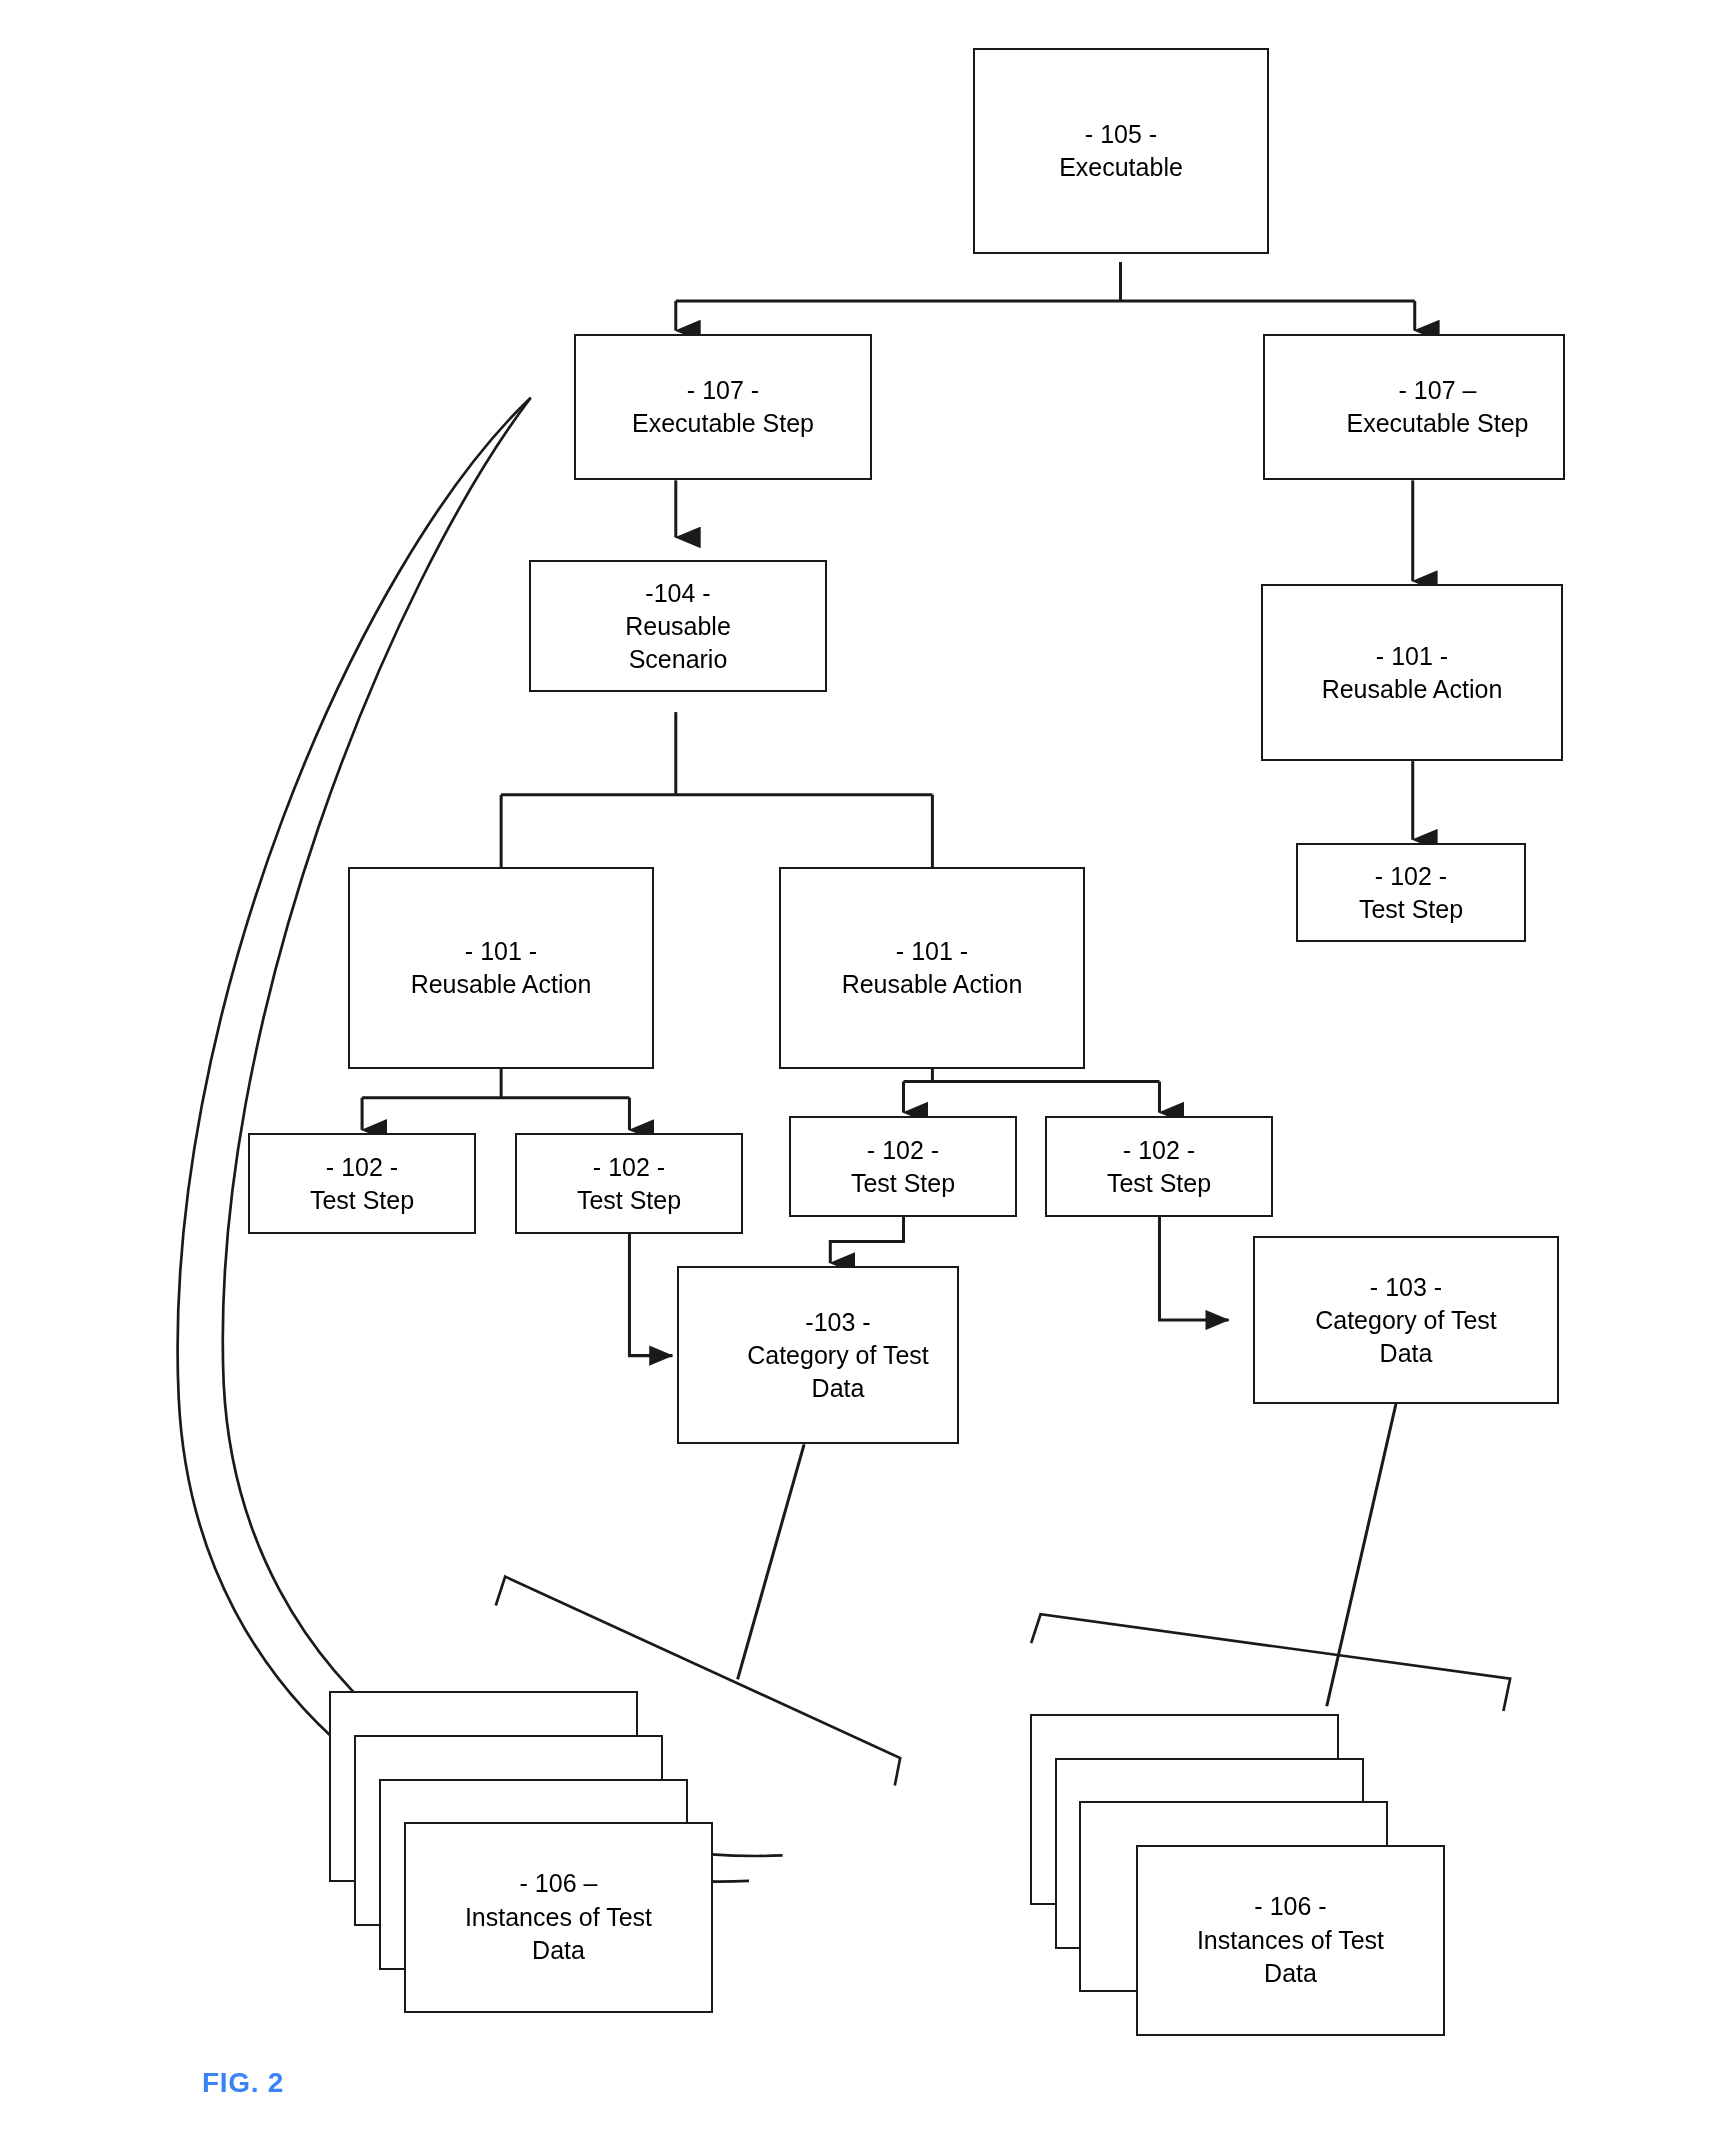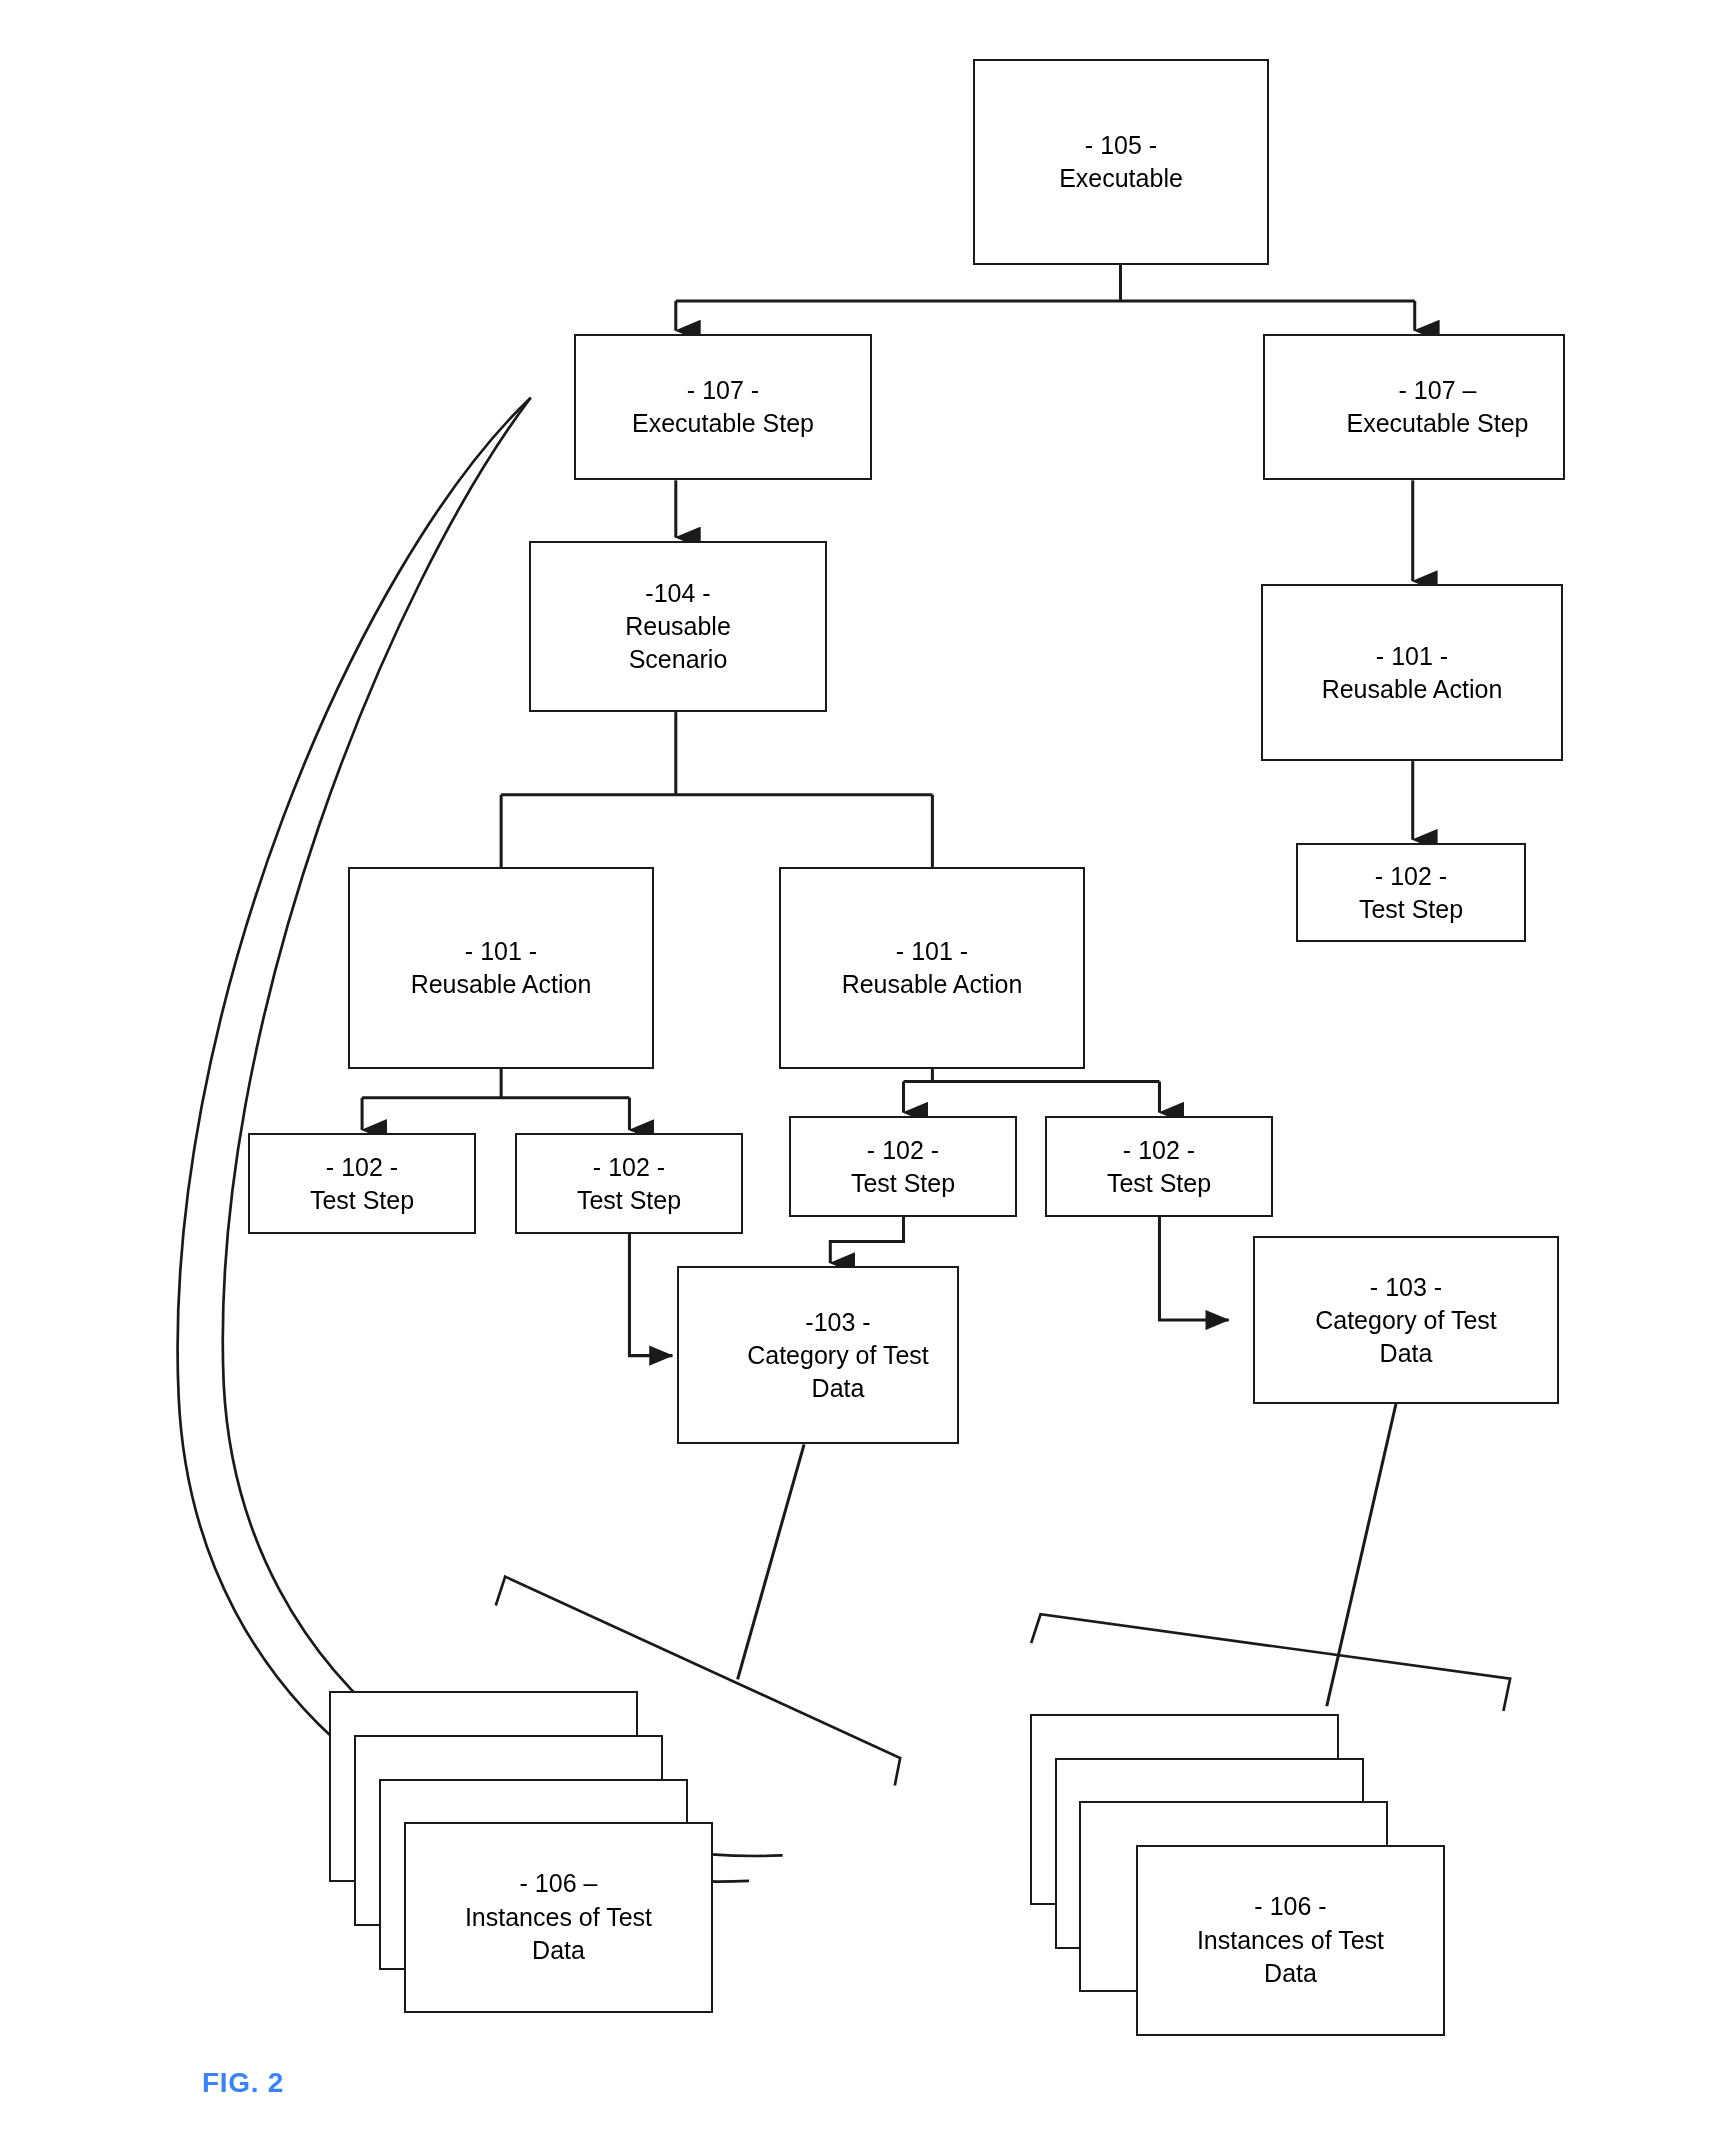--- a/index.html
+++ b/index.html
@@ -123,36 +123,36 @@
       <path d="M 738 2390 L 752 2347 L 1340 2617 L 1332 2658"></path>
       <path d="M 1535 2446 L 1549 2403 L 2248 2499 L 2238 2547"></path>
     </g>
 
     <g stroke="#1a1a1a" stroke-width="4" fill="none">
       <path d="M 790 592 C 530 840, 240 1520, 266 2080 C 288 2560, 700 2820, 1115 2800"></path>
       <path d="M 790 592 C 580 870, 310 1530, 333 2060 C 356 2520, 760 2780, 1165 2762"></path>
     </g>
   </svg>
 
-  <div class="node-box" style="left:973px; top:59px; width:296px; height:206px;">
+  <div class="node-box" style="left:973px; top:48px; width:296px; height:206px;">
     <span>- 105 -
 Executable</span>
   </div>
 
   <div class="node-box" style="left:529px; top:334px; width:298px; height:146px;margin-left:45px;">
     <span>- 107 -
 Executable Step</span>
   </div>
 
   <div class="node-box" style="left:1263px; top:334px; width:302px; height:146px;padding-left:47px;">
     <span>- 107 –
 Executable Step</span>
   </div>
 
-  <div class="node-box" style="left:529px; top:541px; width:298px; height:171px;">
+  <div class="node-box" style="left:529px; top:560px; width:298px; height:132px;">
     <span>-104 -
 Reusable
 Scenario</span>
   </div>
 
   <div class="node-box" style="left:1261px; top:584px; width:302px; height:177px;">
     <span>- 101 -
 Reusable Action</span>
   </div>
 

